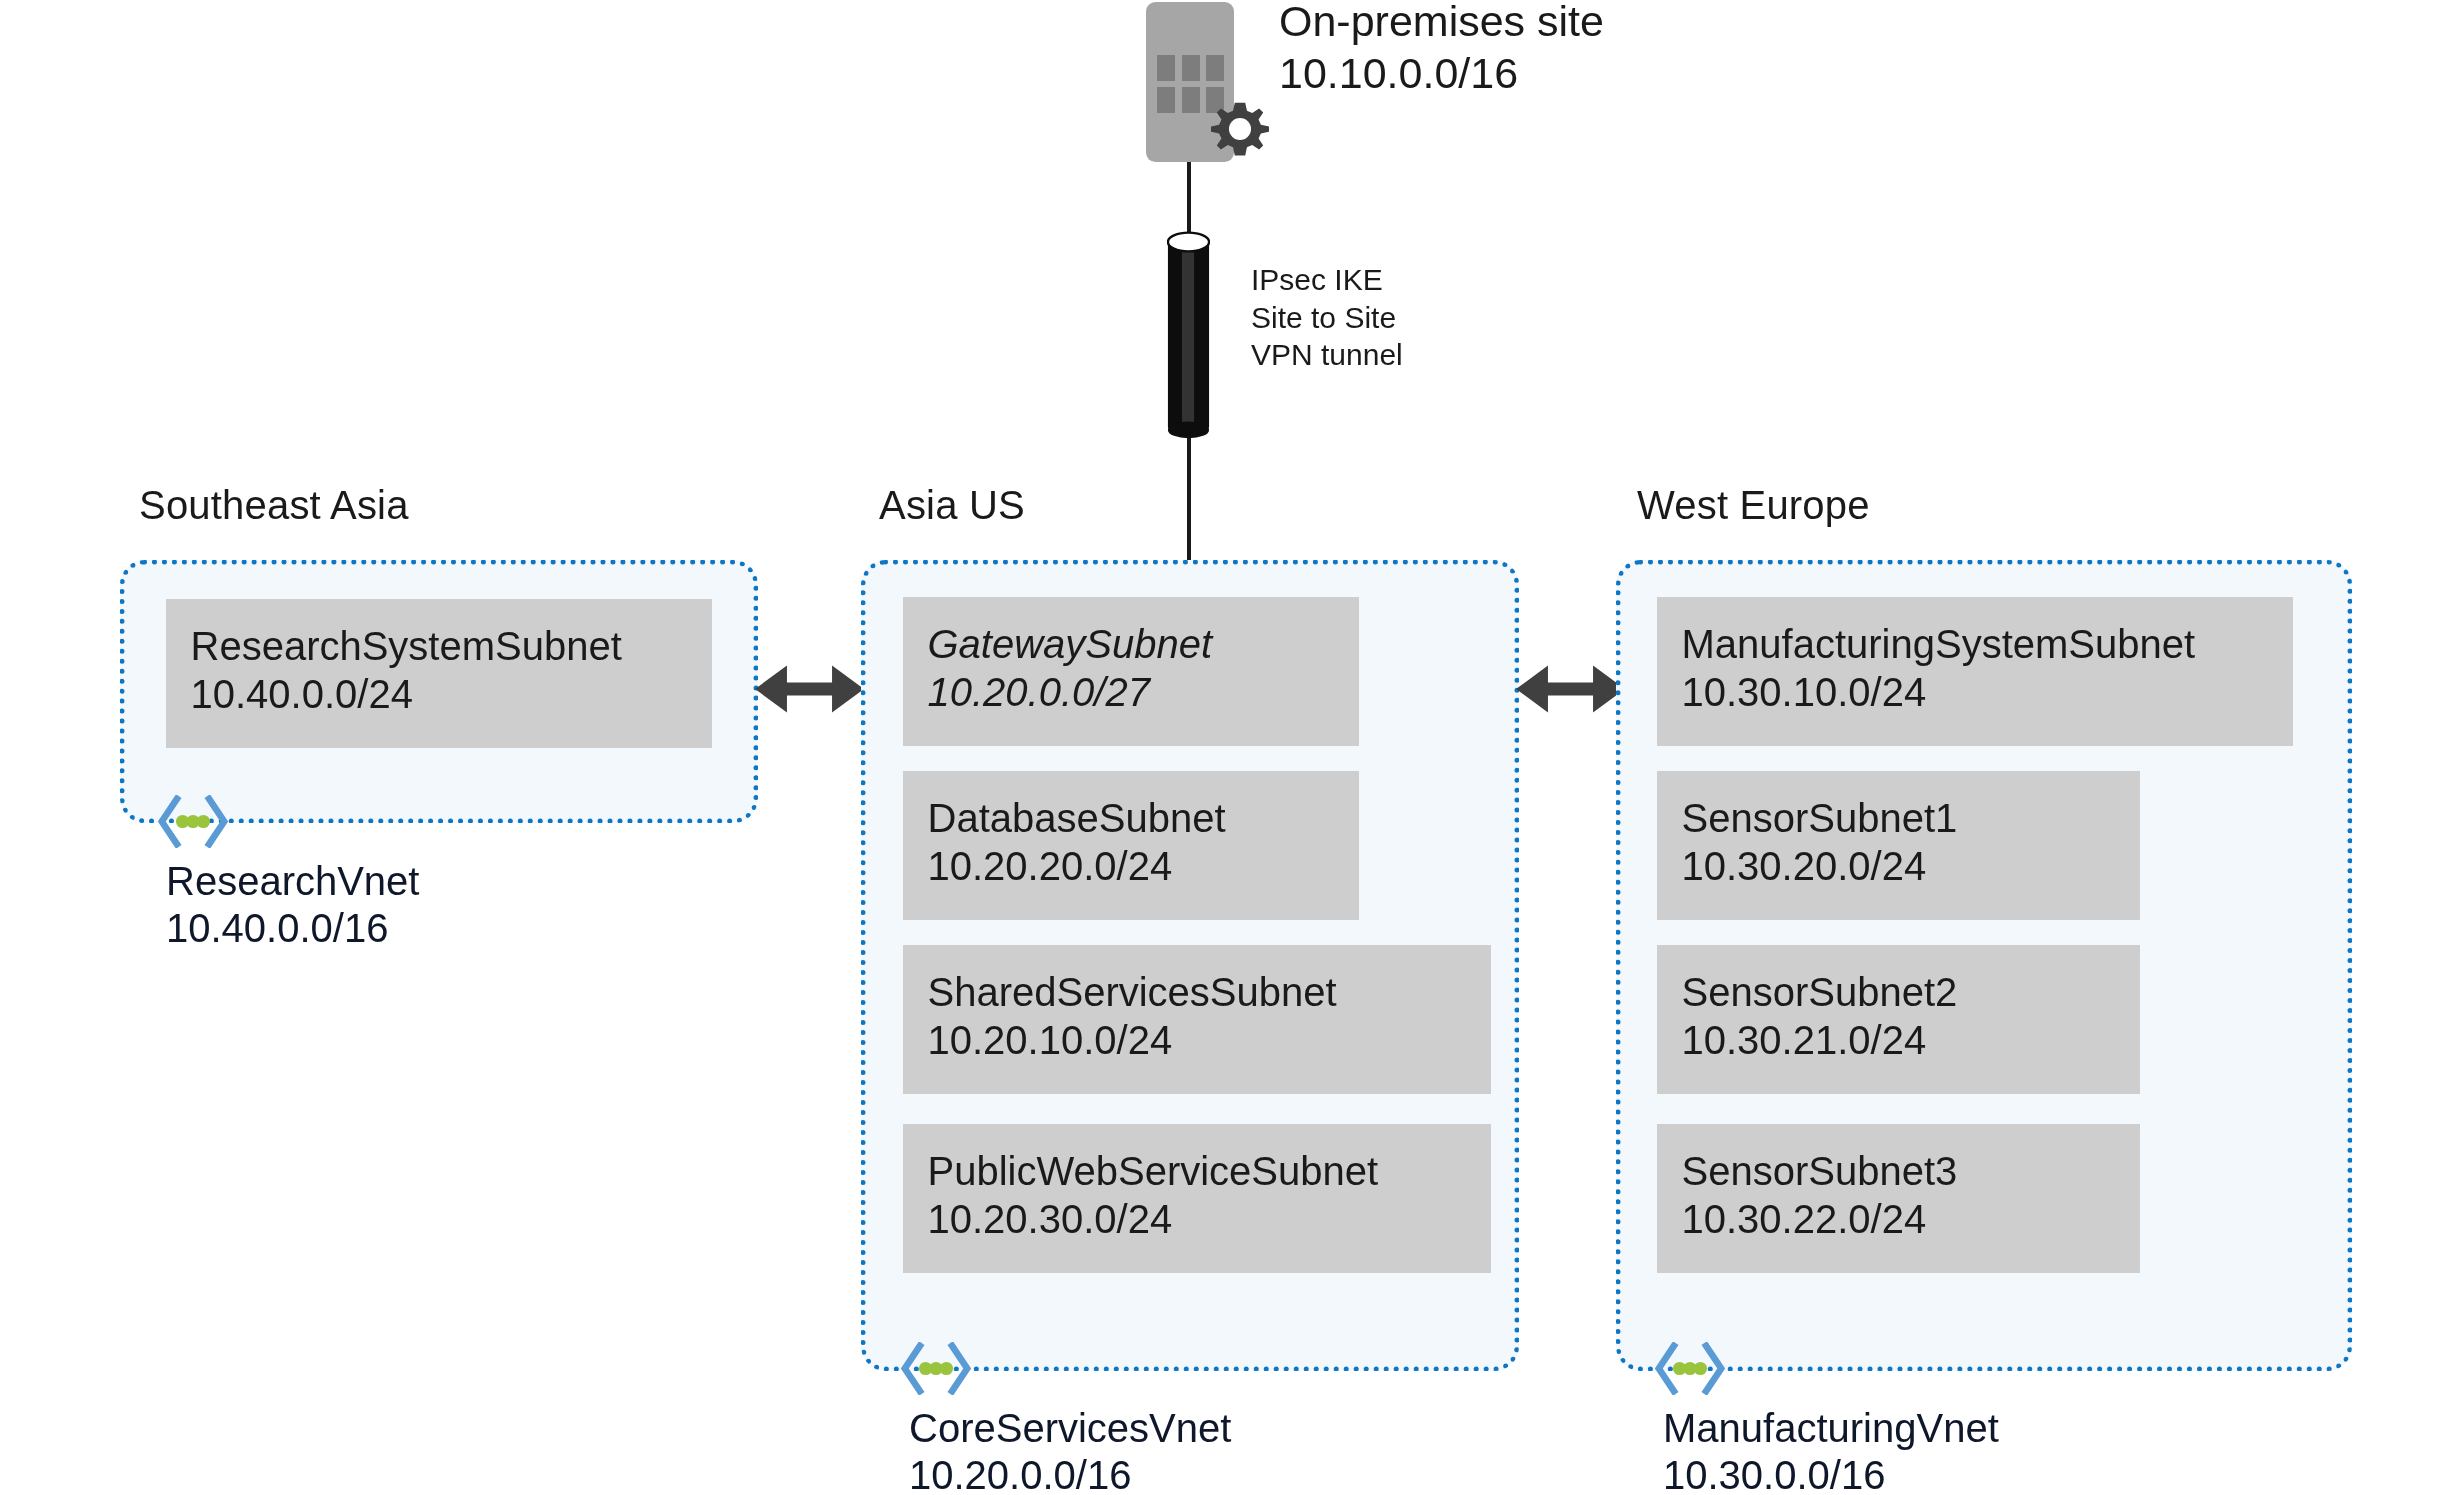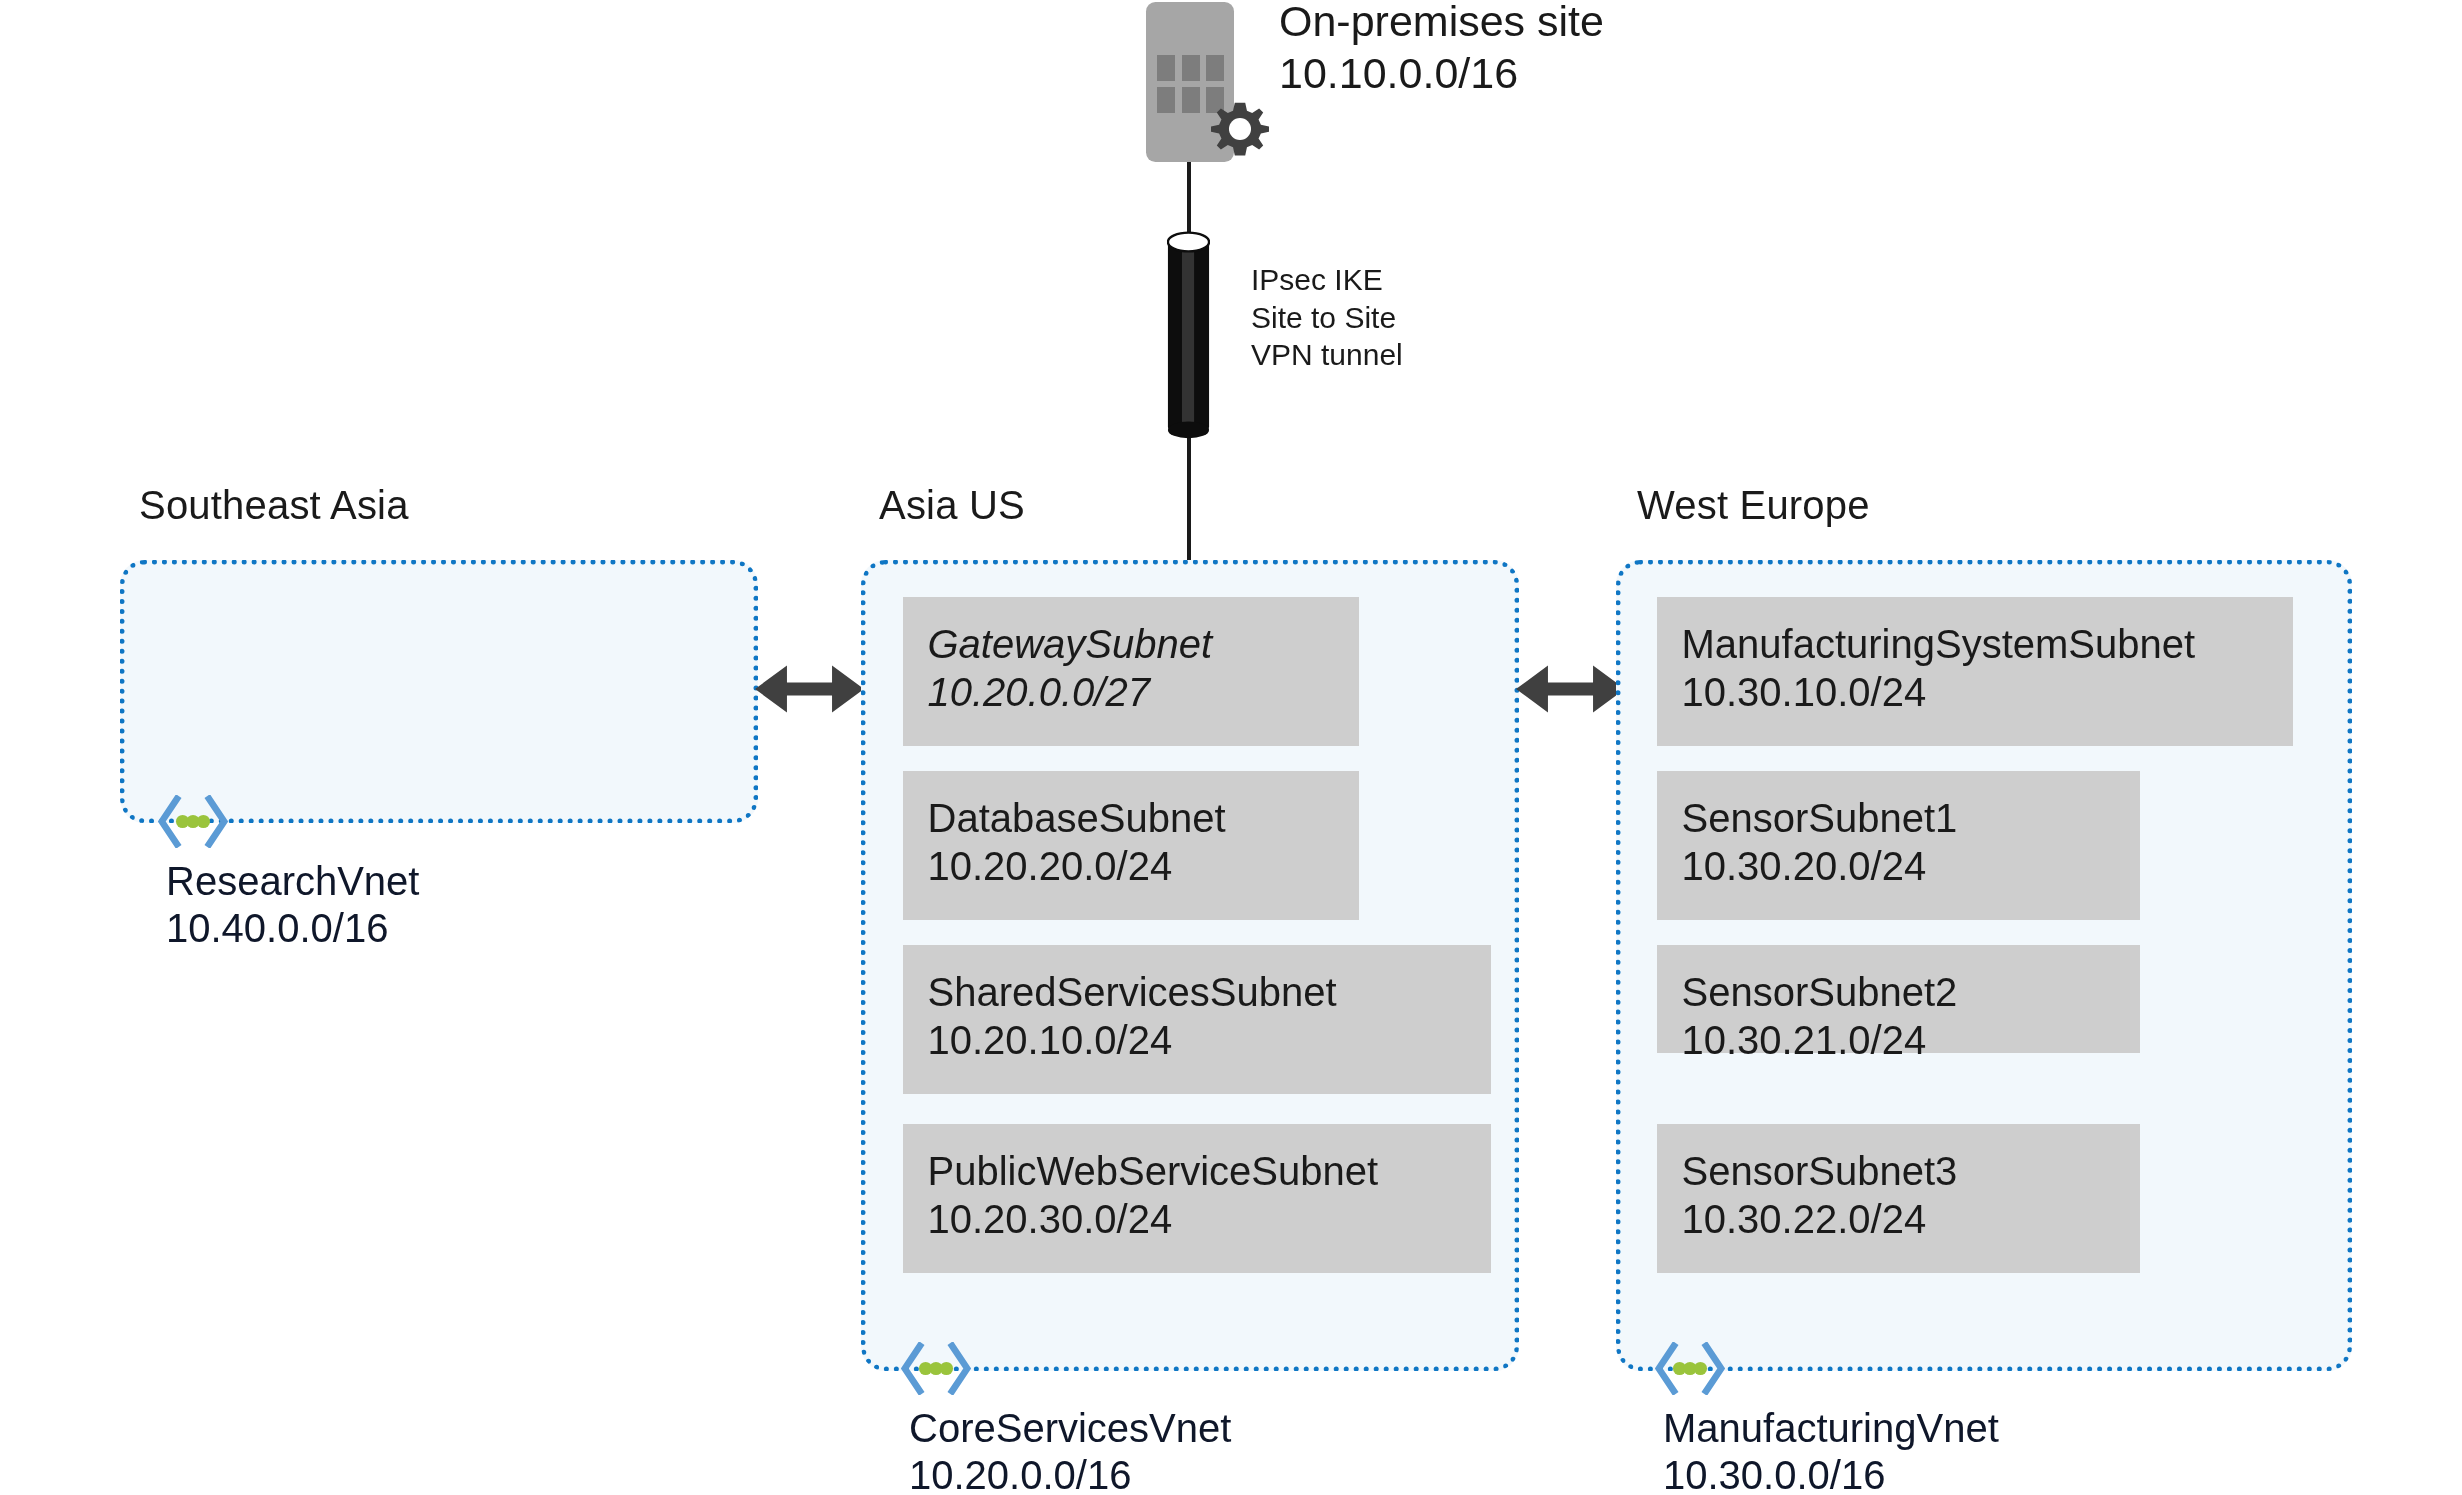--- a/index.html
+++ b/index.html
@@ -174,20 +174,24 @@
   <div id="tunnel-text">
     <div>IPsec IKE</div>
     <div>Site to Site</div>
     <div>VPN tunnel</div>
   </div>
 
   <div class="region-label" style="left:139px; top:483px;">Southeast Asia</div>
 
   <div class="vnet-box" style="left:120px; top:560px; width:638px; height:263px;"></div>
 
+  <div class="subnet" style="left:166px; top:599px; width:546px; height:149px;">
+    <span>ResearchSystemSubnet</span>
+    <span class="cidr">10.40.0.0/24</span>
+  </div>
 
   <svg class="vnet-glyph" style="left:158px; top:795px;" viewBox="0 0 74 56">
     <path d="M20 4 L4 28 L20 52" fill="none" stroke="#5b9bd5" stroke-width="7" stroke-linecap="square"></path>
     <path d="M54 4 L70 28 L54 52" fill="none" stroke="#5b9bd5" stroke-width="7" stroke-linecap="square"></path>
     <circle cx="26" cy="28" r="7" fill="#9ac43c"></circle>
     <circle cx="37" cy="28" r="7" fill="#9ac43c"></circle>
     <circle cx="48" cy="28" r="7" fill="#9ac43c"></circle>
   </svg>
 
   <div class="vnet-label" style="left:166px; top:858px;">
@@ -247,21 +251,21 @@
   <div class="subnet" style="left:1657px; top:597px; width:636px; height:149px;">
     <span>ManufacturingSystemSubnet</span>
     <span class="cidr">10.30.10.0/24</span>
   </div>
 
   <div class="subnet" style="left:1657px; top:771px; width:483px; height:149px;">
     <span>SensorSubnet1</span>
     <span class="cidr">10.30.20.0/24</span>
   </div>
 
-  <div class="subnet" style="left:1657px; top:945px; width:483px; height:108px;">
+  <div class="subnet" style="left:1657px; top:945px; width:483px; height:149px;">
     <span>SensorSubnet2</span>
     <span class="cidr">10.30.21.0/24</span>
   </div>
 
   <div class="subnet" style="left:1657px; top:1124px; width:483px; height:149px;">
     <span>SensorSubnet3</span>
     <span class="cidr">10.30.22.0/24</span>
   </div>
 
   <svg class="vnet-glyph" style="left:1655px; top:1342px;" viewBox="0 0 74 56">

